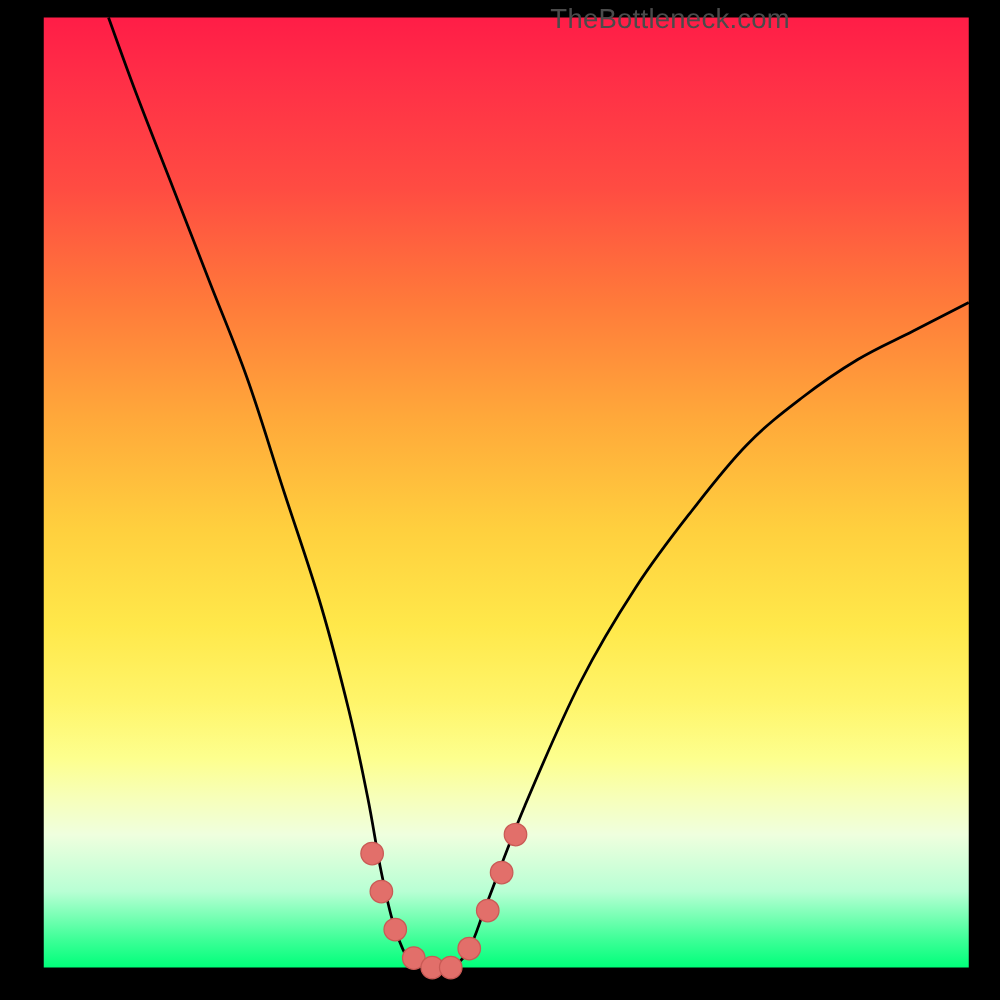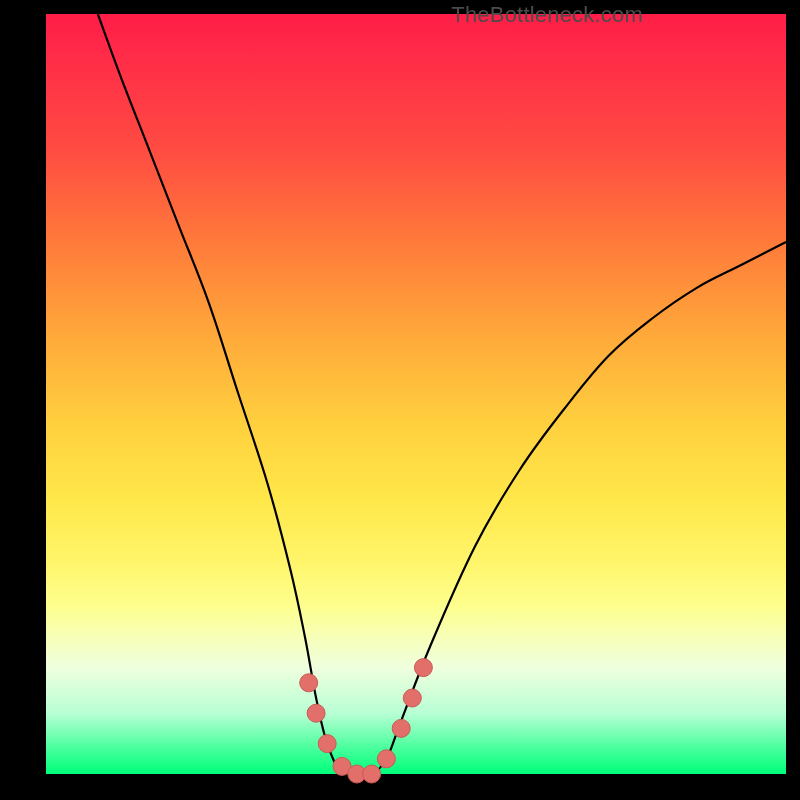--- a/index.html
+++ b/index.html
@@ -9,21 +9,20 @@
     height: 800px;
     overflow: hidden;
     background: #000;
     font-family: Arial, Helvetica, sans-serif;
   }
   .frame {
     position: relative;
     width: 668px;
     height: 800px;
     background: #000;
-    margin-left: 11px;
   }
   .plot-area {
     position: absolute;
     left: 35px;
     top: 14px;
     width: 740px;
     height: 760px;
     
     background: linear-gradient(
       to bottom,

